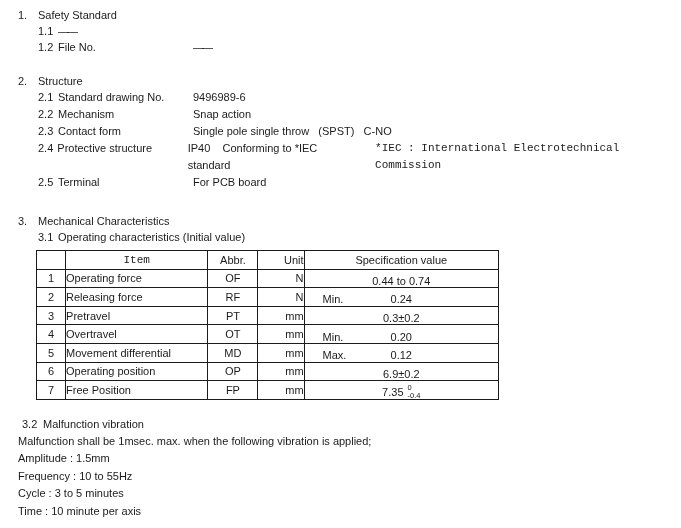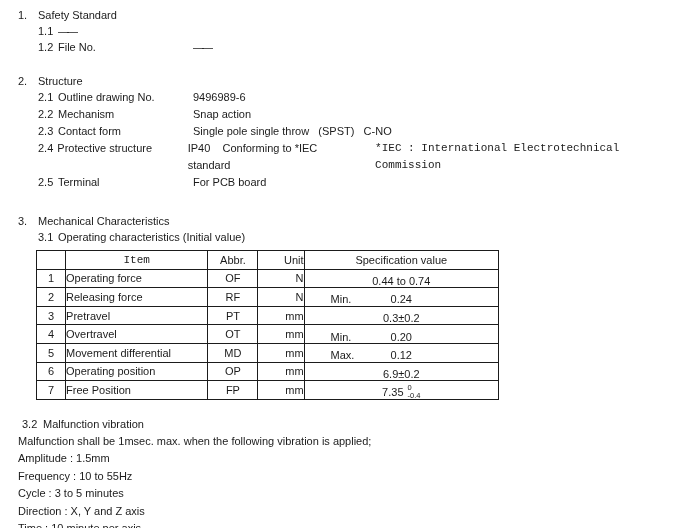--- a/index.html
+++ b/index.html
@@ -48,21 +48,21 @@
   .c-item { text-align:left; padding-left:8px; }
   .c-item-hdr { text-align:center; padding-left:0;font-family:Liberation Mono, monospace; }
   .c-abbr { text-align:center; }
   .c-unit { text-align:right; }
   .c-spec { text-align:center; }
   .spec-inner {
     position:relative;
     display:flex; align-items:flex-end; justify-content:center;
     height:17px;
   }
-  .qual { position:absolute; left:26px; }
+  .qual { position:absolute; left:18px; }
   .tol {
     display:inline-flex; flex-direction:column; align-items:flex-start;
     font-size:7.5px; line-height:8px;
     margin-left:4px; transform:translateY(2px);
   }
 
   
   .sub32 { margin-top:16px; }
   .sub32-title { display:flex; margin-left:4px; line-height:17px; }
   .sub32-num { width:21px; }
@@ -89,21 +89,21 @@
     </div>
   </div>
 
   <div class="sec2">
     <div class="sec-title">
       <span class="sec-num">2.</span>
       <span>Structure</span>
     </div>
     <div class="kv-row">
       <span class="kv-num">2.1</span>
-      <span class="kv-label">Outline drawing No.</span>
+      <span class="kv-label">Standard drawing No.</span>
       <span class="kv-value">9496989-6</span>
     </div>
     <div class="kv-row">
       <span class="kv-num">2.2</span>
       <span class="kv-label">Mechanism</span>
       <span class="kv-value">Snap action</span>
     </div>
     <div class="kv-row">
       <span class="kv-num">2.3</span>
       <span class="kv-label">Contact form</span>
@@ -240,18 +240,17 @@
 
     <div class="sub32">
       <div class="sub32-title">
         <span class="sub32-num">3.2</span>
         <span>Malfunction vibration</span>
       </div>
       <div class="sub-line">Malfunction shall be 1msec. max. when the following vibration is applied;</div>
       <div class="sub-line">Amplitude : 1.5mm</div>
       <div class="sub-line">Frequency : 10 to 55Hz</div>
       <div class="sub-line">Cycle : 3 to 5 minutes</div>
-      <div class="sub-line">Direction : X, Y and Z axis</div>
       <div class="sub-line">Time : 10 minute per axis</div>
     </div>
   </div>
 
 </div>
 
 </body></html>

